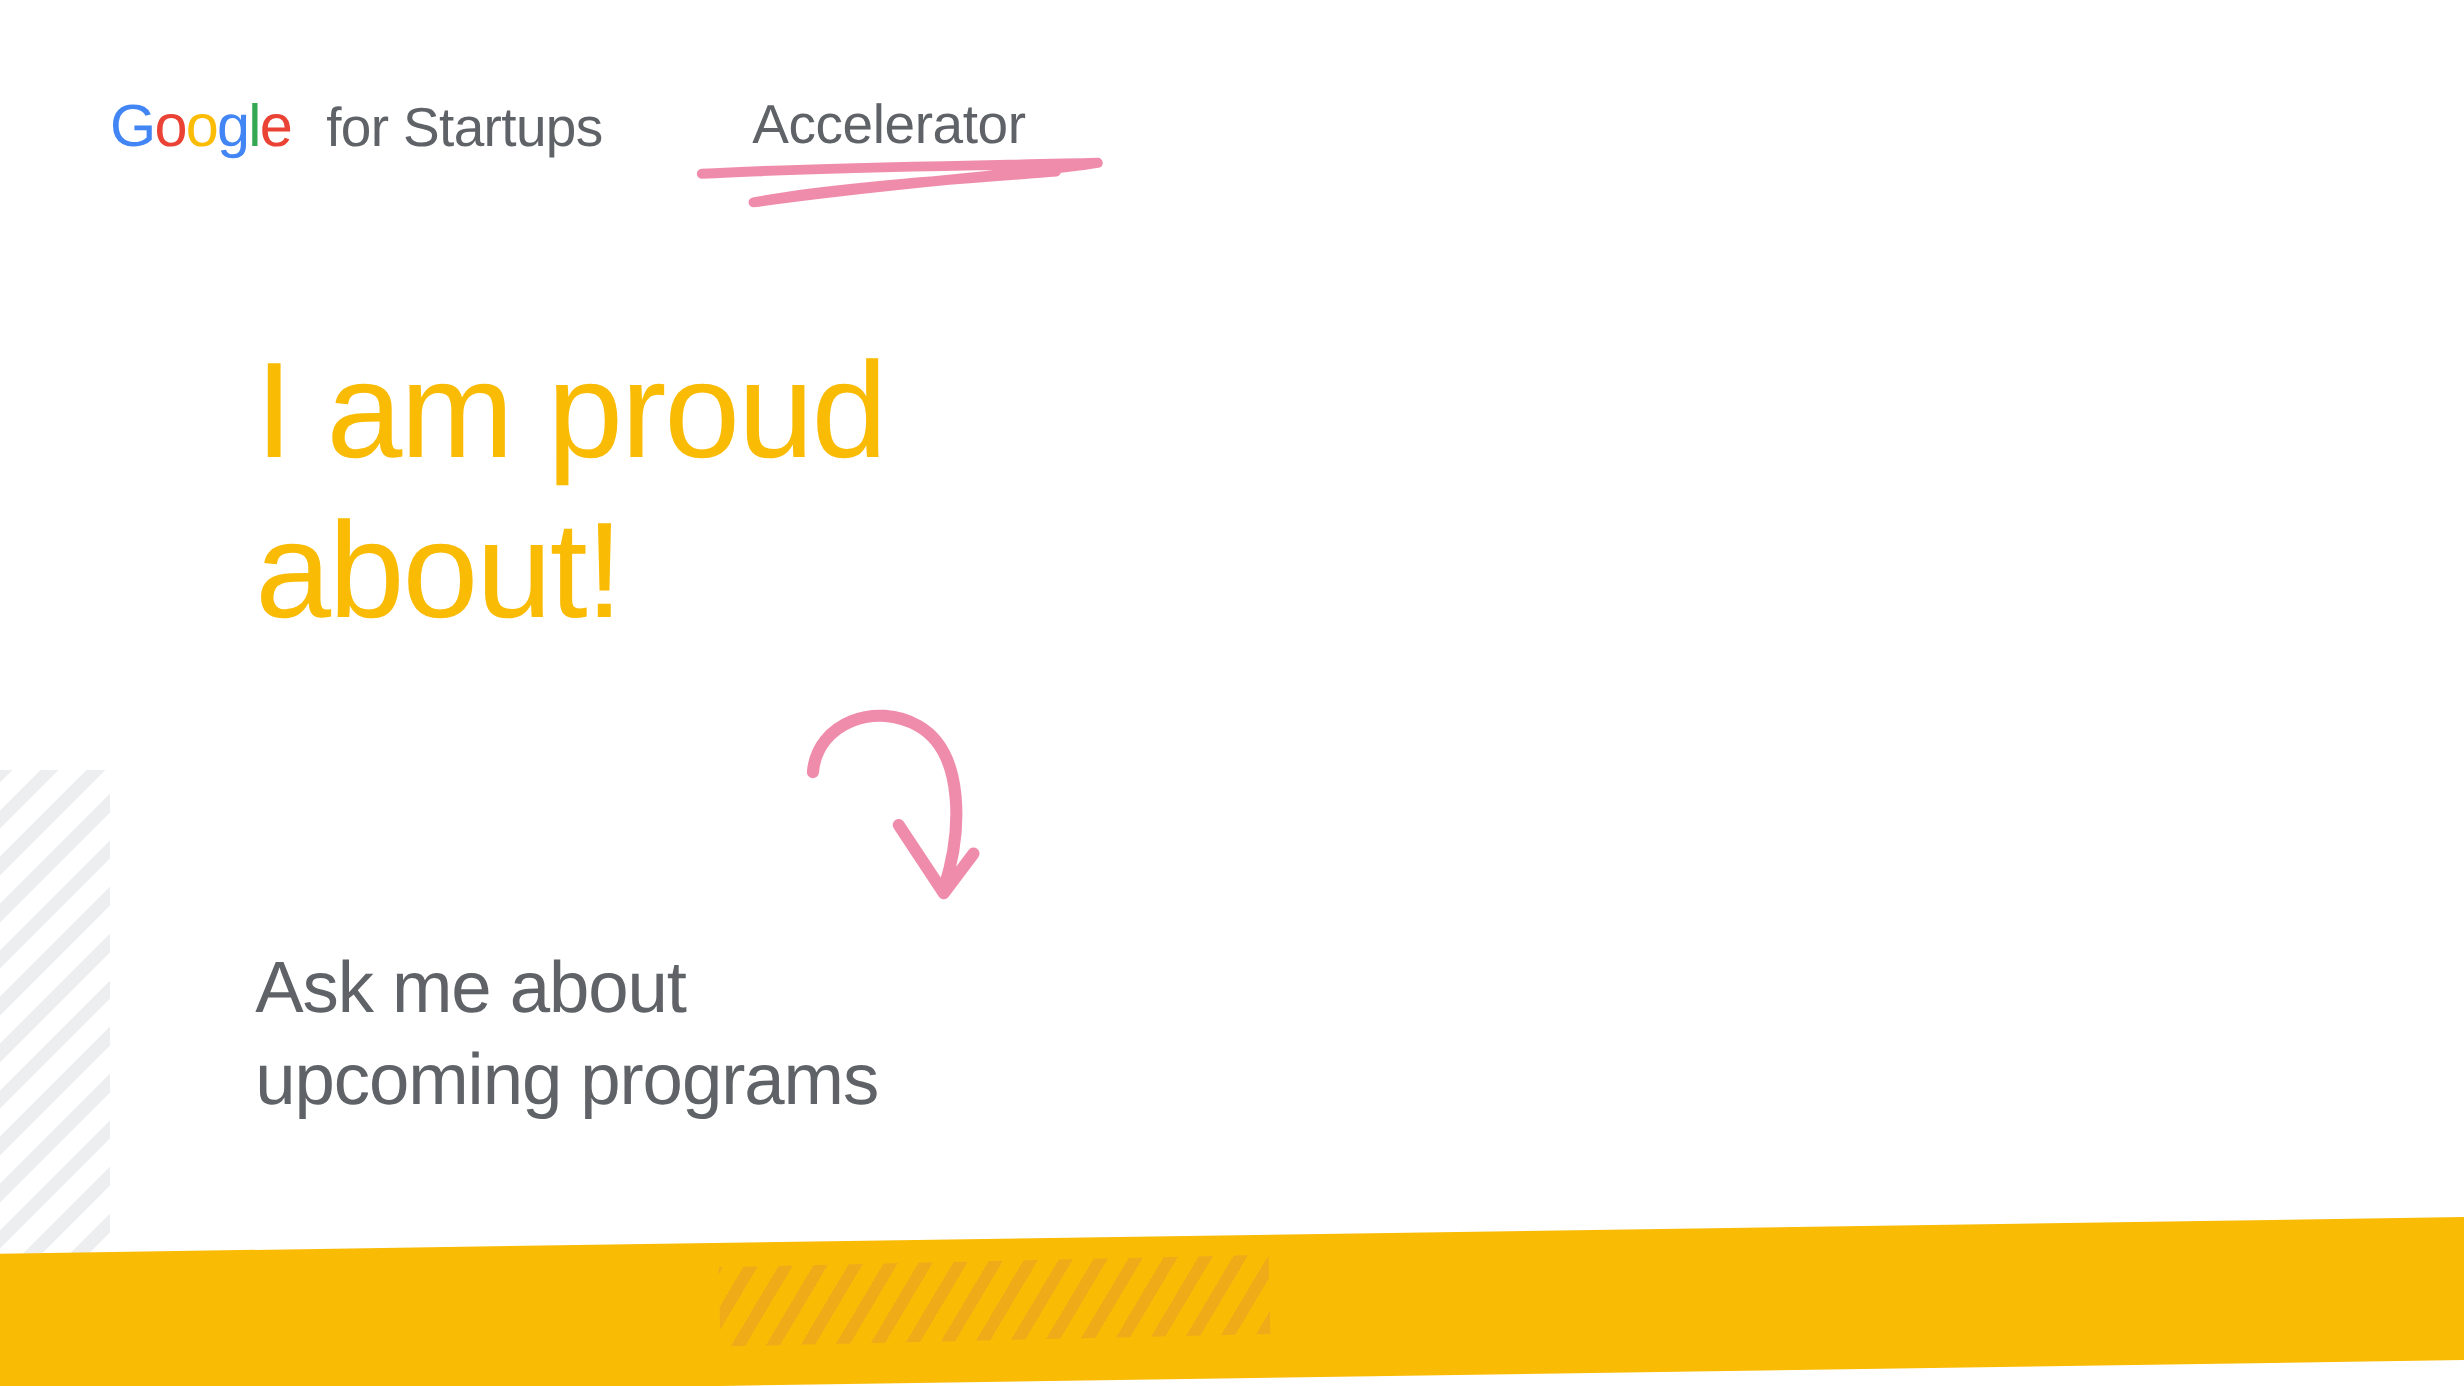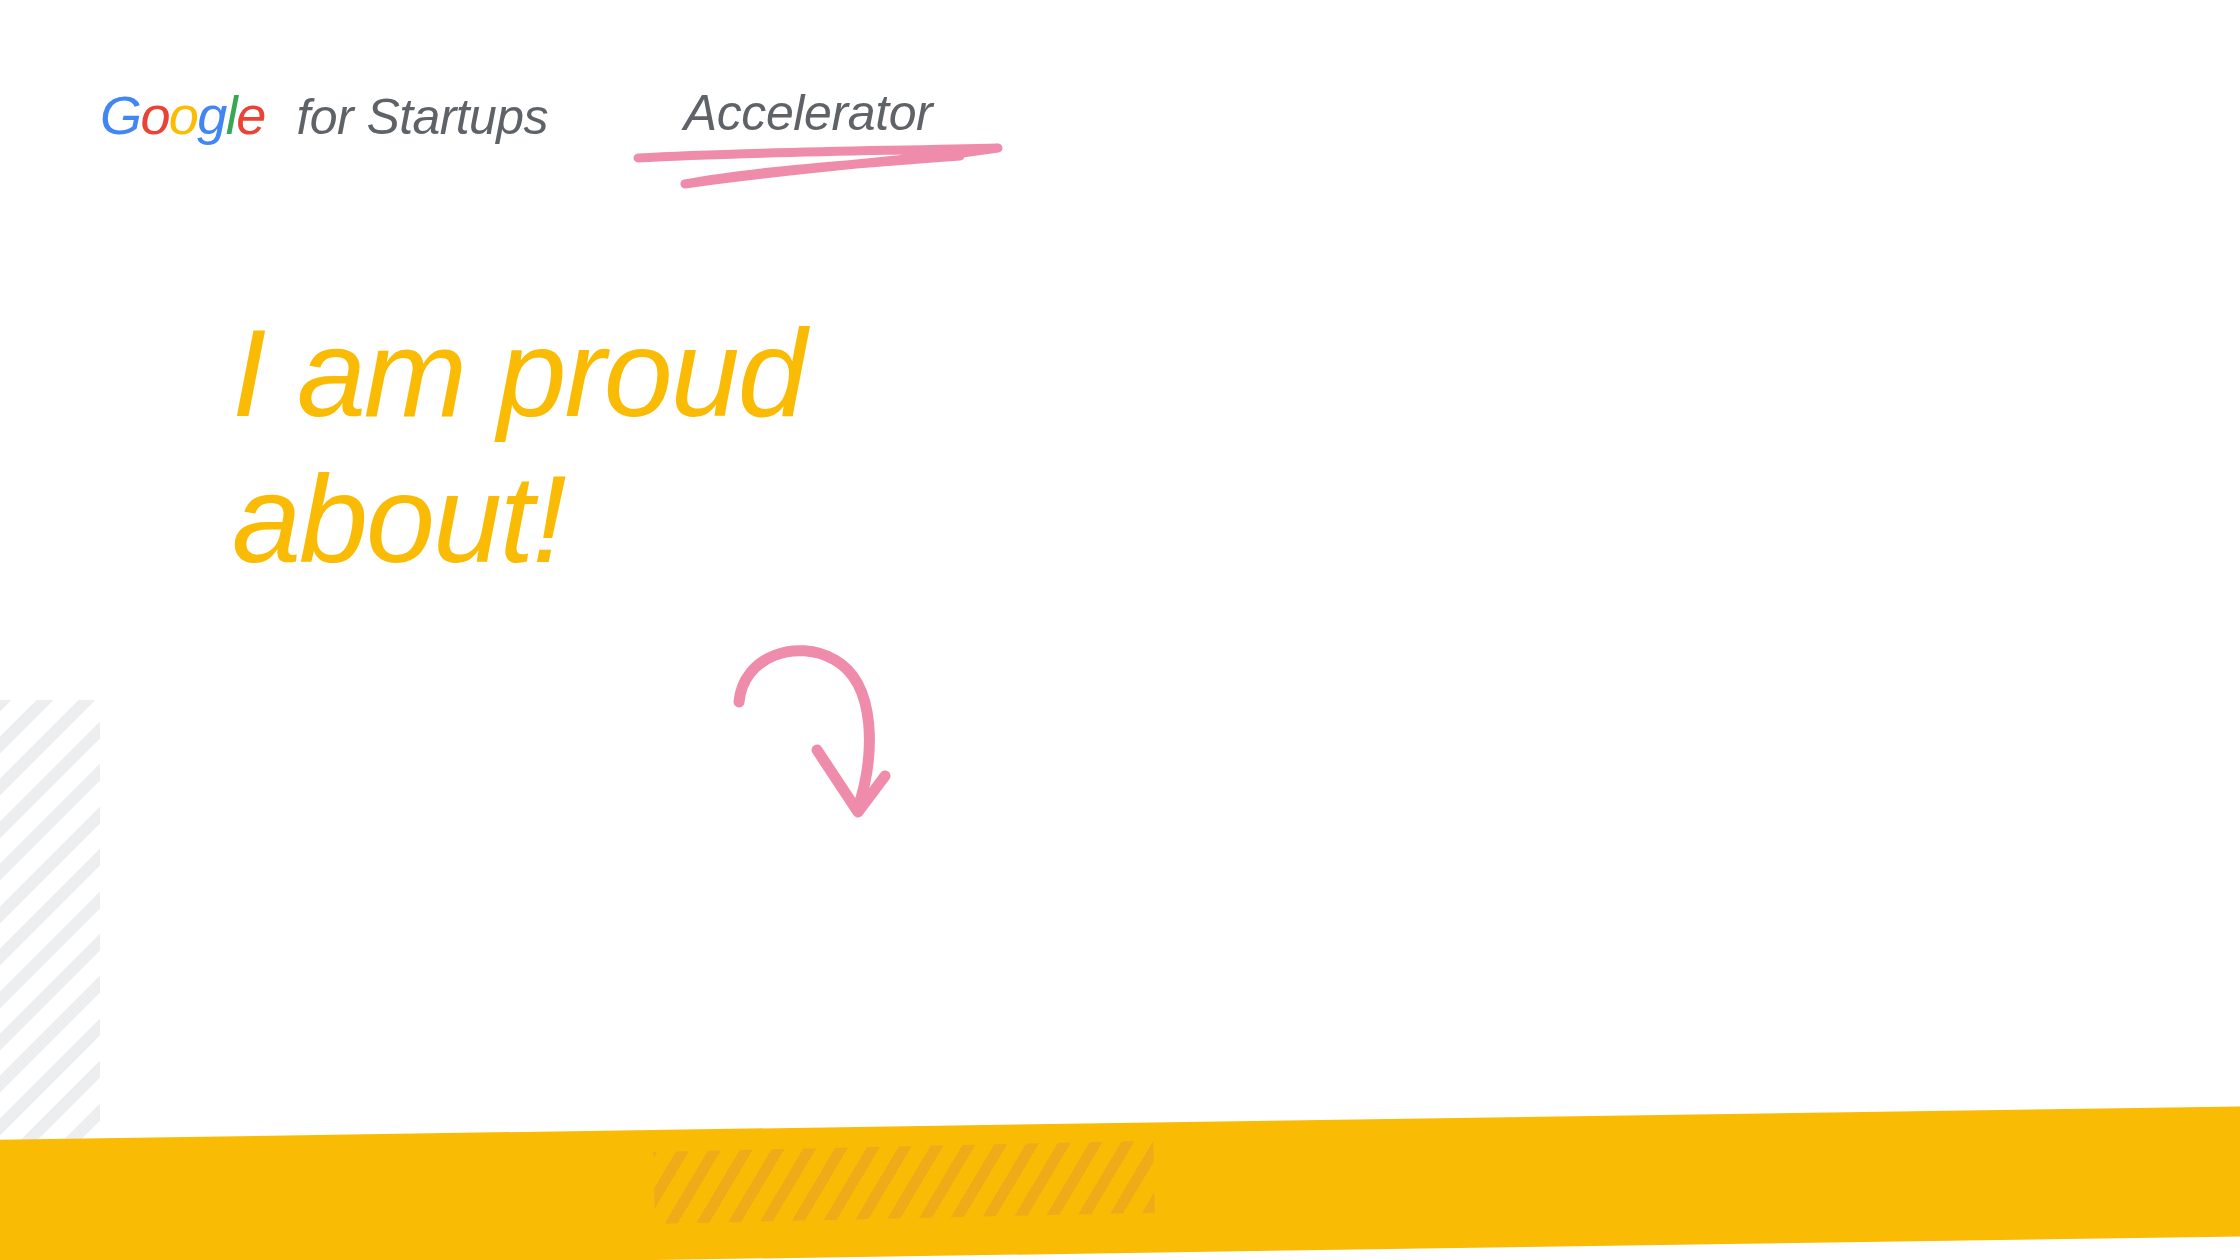--- a/index.html
+++ b/index.html
@@ -10,21 +10,20 @@
   body {
     font-family: "Liberation Sans", sans-serif;
   }
 
   .slide {
     position: relative;
     width: 2240px;
     height: 1260px;
     background: #ffffff;
     overflow: hidden;
-    font-style: italic;
   }
 
   
   .hatch-left {
     position: absolute;
     left: 0;
     top: 700px;
     width: 100px;
     height: 505px;
     background-image: repeating-linear-gradient(
@@ -188,17 +187,21 @@
   <div class="headline">
     <span class="line">I am proud</span>
     <span class="line line3">about!</span>
   </div>
 
   <svg class="arrow-doodle" viewBox="0 0 190 200">
     <path d="M14 72 C 18 26, 72 8, 110 30 C 152 54, 150 126, 133 178" fill="none" stroke="#f08cab" stroke-width="11" stroke-linecap="round"></path>
     <path d="M92 120 L 133 182 L 160 146" fill="none" stroke="#f08cab" stroke-width="11" stroke-linecap="round" stroke-linejoin="round"></path>
   </svg>
 
+  <div class="subtitle">
+    <span class="line">Ask me about</span>
+    <span class="line">upcoming programs</span>
+  </div>
 
   <div class="bottom-band"></div>
   <div class="hatch-block"></div>
 
 </div>
 
 </body></html>

